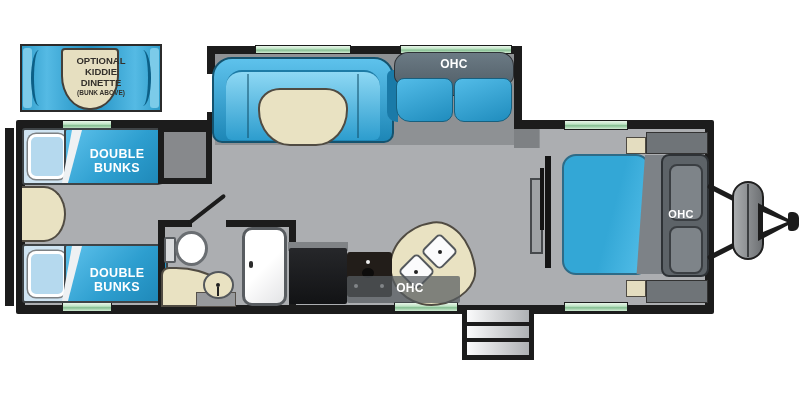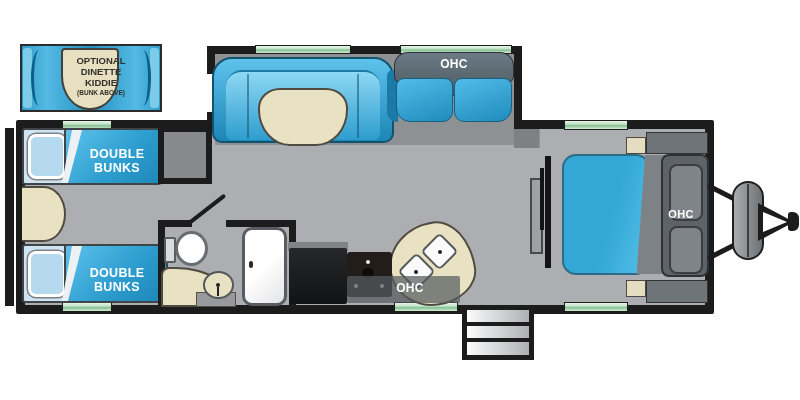--- a/index.html
+++ b/index.html
@@ -24,22 +24,22 @@
   <div class="abs" style="left:20px;top:44px;width:142px;height:68px;border:2px solid #2b2b2b;
               background:linear-gradient(90deg,#2f9cc9,#55bae4 18%,#2090c2 50%,#55bae4 82%,#2f9cc9);"></div>
   <div class="abs" style="left:23px;top:48px;width:9px;height:60px;background:#7ccbe9;border-radius:3px;"></div>
   <div class="abs" style="left:150px;top:48px;width:9px;height:60px;background:#7ccbe9;border-radius:3px;"></div>
   <div class="abs" style="left:31px;top:50px;width:16px;height:56px;border-left:3px solid #0c5f86;border-radius:50%;"></div>
   <div class="abs" style="left:135px;top:50px;width:16px;height:56px;border-right:3px solid #0c5f86;border-radius:50%;"></div>
   <div class="abs" style="left:61px;top:48px;width:58px;height:62px;background:#e6dfc0;border:2px solid #44403a;
               border-radius:4px 4px 28px 28px / 4px 4px 34px 34px;"></div>
   <div class="abs callout-text" style="left:20px;top:55px;width:162px;">
     <div style="font-size:9.5px;line-height:11px;">OPTIONAL</div>
+    <div style="font-size:9.5px;line-height:11px;">KIDDIE</div>
     <div style="font-size:9.5px;line-height:11px;">DINETTE</div>
-    <div style="font-size:9.5px;line-height:11px;">KIDDIE</div>
     <div style="font-size:6.5px;line-height:9px;">(BUNK ABOVE)</div>
   </div>
 
   <div class="abs wall" style="left:5px;top:128px;width:9px;height:178px;"></div>
   <div class="abs wall" style="left:16px;top:120px;width:698px;height:194px;border-radius:2px;"></div>
   <div class="abs floor-main" style="left:25px;top:129px;width:680px;height:176px;"></div>
   <div class="abs wall" style="left:207px;top:46px;width:315px;height:84px;"></div>
   <div class="abs floor-slide" style="left:215px;top:54px;width:299px;height:91px;"></div>
   <div class="abs floor-slide" style="left:514px;top:129px;width:26px;height:19px;"></div>
 

